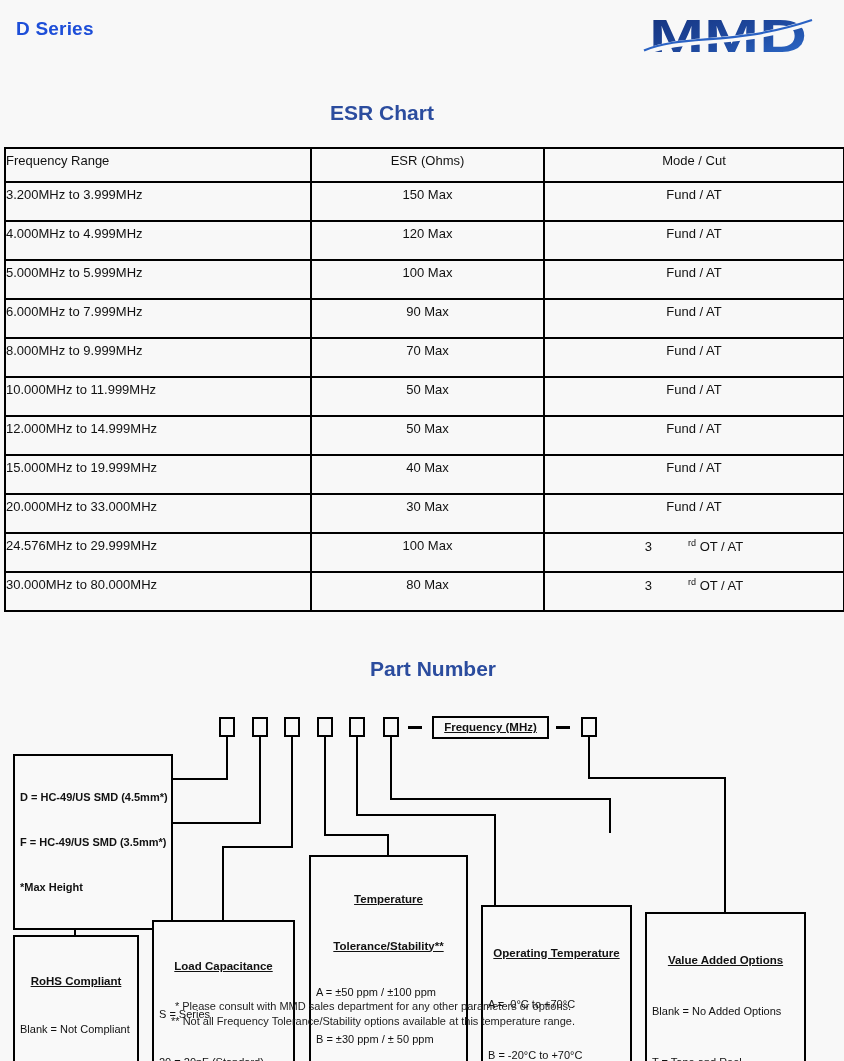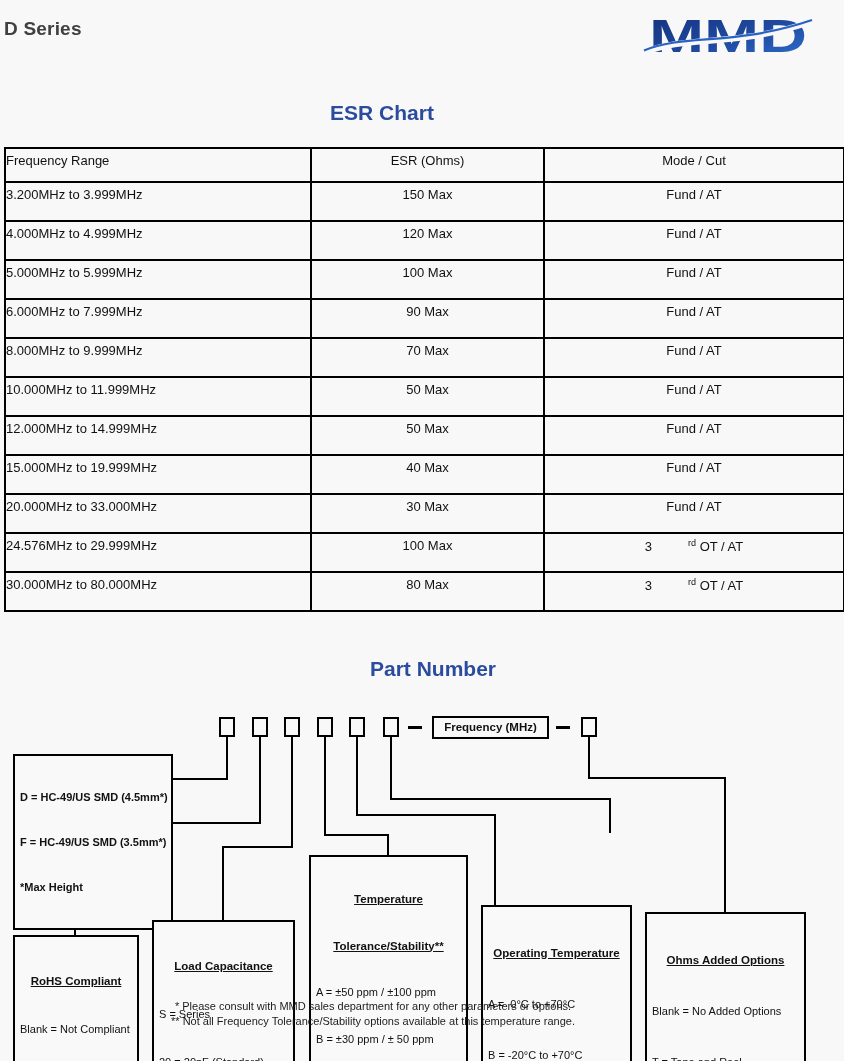--- a/index.html
+++ b/index.html
@@ -1,21 +1,21 @@
 <!DOCTYPE html>
 <html><head>
 <meta charset="utf-8">
 <style>
   html,body{margin:0;padding:0;background:#e9e9e9;}
   #page{
     position:relative;width:844px;height:1061px;background:#f8f8f8;
     font-family:"Liberation Sans",sans-serif;color:#111;overflow:hidden;
   }
   
-  #doc-title{position:absolute;left:4px;top:18px;font-size:19px;font-weight:bold;color:#404040;letter-spacing:.2px;}
+  #doc-title{position:absolute;left:16px;top:18px;font-size:19px;font-weight:bold;color:#1d4ed8;letter-spacing:.2px;}
   #logo{position:absolute;left:642px;top:12px;width:172px;height:48px;}
   
   .sect-head{position:absolute;text-align:center;font-weight:bold;font-size:21px;color:#2b4c9e;}
   #esr-head{left:0;top:101px;width:764px;}
   #pn-head{left:0;top:657px;width:866px;}
   
   #esr-table{position:absolute;left:4px;top:147px;width:835px;border-collapse:collapse;table-layout:fixed;}
   #esr-table th,#esr-table td{
     border:2px solid #000;font-size:13px;font-weight:normal;vertical-align:top;
     padding:4px 2px 0 2px;background:#f8f8f8;overflow:hidden;
@@ -24,21 +24,21 @@
   #esr-table td{height:33px;}
   #esr-table .c0{width:302px;text-align:left;padding-left:0;}
   #esr-table .c1{width:227px;text-align:center;margin-top:32px;}
   #esr-table .c2{width:294px;text-align:center;}
   #esr-table sup{font-size:9px;padding-left:36px;}
   
   .pnbox{position:absolute;width:16px;height:20px;border:2px solid #000;box-sizing:border-box;background:#f8f8f8;}
   .dash{position:absolute;width:14px;height:3px;background:#000;}
   #freq-box{
     position:absolute;left:432px;top:716px;width:117px;height:23px;border:2px solid #000;
-    box-sizing:border-box;font-size:11.5px;font-weight:bold;text-align:center;line-height:19px;background:#f8f8f8;
+    box-sizing:border-box;font-size:11.5px;font-weight:bold;text-align:center;line-height:19px;background:#f8f8f8;text-decoration:underline;
   }
   .ln{position:absolute;background:#000;}
   .lblbox{
     position:absolute;border:2px solid #000;background:#f9f9f9;box-sizing:border-box;
     font-size:11px;padding:4px 5px 3px 5px;line-height:15.5px;white-space:pre;
   }
   .lbltitle{font-weight:bold;text-decoration:underline;text-align:center;font-size:11.5px;white-space:pre;}
   .lblline{white-space:pre;}
   
   #footnotes{position:absolute;left:0;top:999px;width:746px;text-align:center;font-size:11px;line-height:14.5px;color:#1c1c1c;}
@@ -204,21 +204,21 @@
   <div class="lblbox" style="left:481px;top:905px;width:151px;line-height:17px;">
     <div class="lbltitle">Operating Temperature</div>
     <div class="lblline">A =  0°C to +70°C</div>
     <div class="lblline">B = -20°C to +70°C</div>
     
     
   </div>
 
 
   <div class="lblbox" style="left:645px;top:912px;width:161px;line-height:17px;">
-    <div class="lbltitle">Ohms Added Options</div>
+    <div class="lbltitle">Value Added Options</div>
     <div class="lblline">Blank = No Added Options</div>
     <div class="lblline">T = Tape and Reel</div>
     
   </div>
 
   <div id="footnotes">
     <div>* Please consult with MMD sales department for any other parameters or options.</div>
     <div>** Not all Frequency Tolerance/Stability options available at this temperature range.</div>
   </div>
 

